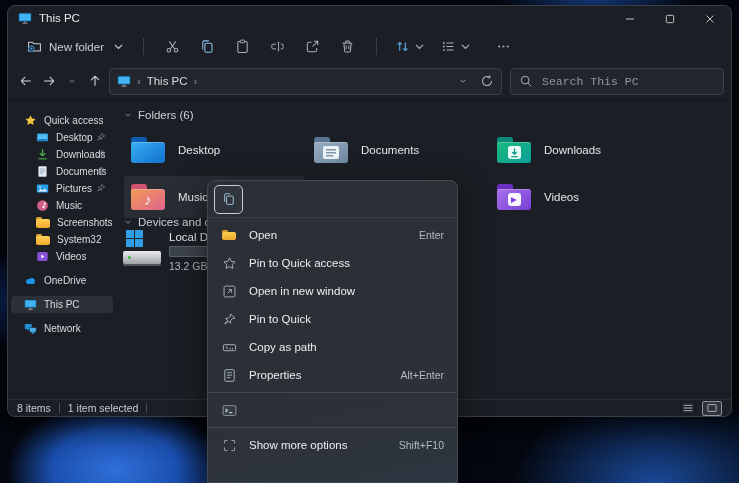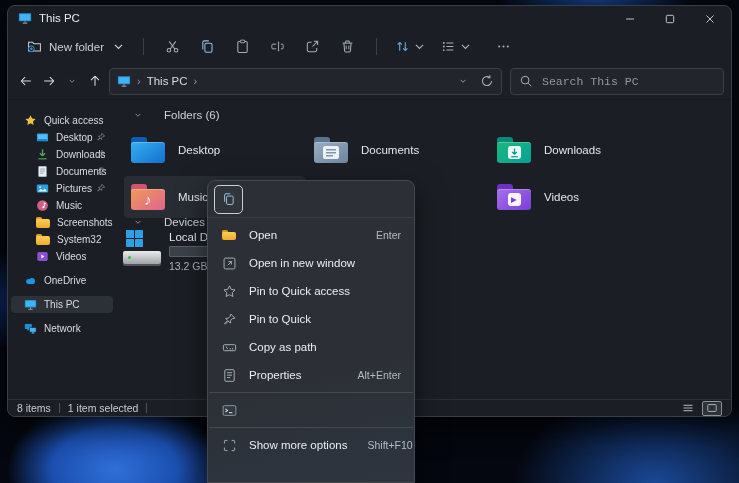--- a/index.html
+++ b/index.html
@@ -53,21 +53,21 @@
   .sidebar{width:108px;padding-top:13px;box-sizing:border-box;font-size:10px;color:#dadde1;flex-shrink:0}
   .si{height:17px;display:flex;align-items:center;gap:7px;padding-left:13px;position:relative;margin:0 3px;border-radius:4px}
   .si.child{padding-left:25px}
   .si.gap{margin-top:7px}
   .si.sel{background:#2c3137}
   .si .lbl{white-space:nowrap;overflow:hidden;text-overflow:ellipsis}
   .si .pin{position:absolute;right:7px;color:#9aa2aa}
   .si .pin svg{width:10px;height:10px}
   .si .ic svg{width:13px;height:13px}
   .mainpane{flex:1;position:relative}
-  .secthead{position:absolute;left:17px;display:flex;align-items:center;gap:21px;color:#ccd2d7;font-size:11.5px}
+  .secthead{position:absolute;left:7px;display:flex;align-items:center;gap:5px;color:#ccd2d7;font-size:11.5px}
   .secthead .ic{color:#9aa2ab}.secthead .ic svg{width:10px;height:10px}
   .tiles{position:absolute;inset:0}
   .tile{position:absolute;width:181px;height:42px;display:flex;align-items:center;gap:13px;padding-left:7px;box-sizing:border-box;border-radius:4px}
   .tile.sel{background:#282d34}
   .tlabel{font-size:11.5px;color:#e3e7ea}
   
   .fold{position:relative;display:inline-block;width:14px;height:11px;flex-shrink:0}
   .fold .tab{position:absolute;left:0;top:0;width:46%;height:36%;border-radius:1.5px 1.5px 0 0}
   .fold .bod{position:absolute;left:0;top:22%;width:100%;height:78%;border-radius:2px}
   .fold.big{width:34px;height:27px}
@@ -90,21 +90,21 @@
   .capfill{height:100%;background:#2f97e3}
   .dfree{font-size:10.5px;color:#aeb5bc;margin-top:3px;white-space:nowrap}
   
   .statusbar{position:absolute;left:0;right:0;bottom:0;height:17px;display:flex;align-items:center;padding:0 9px;font-size:10.5px;color:#c8cdd2;background:#1b1f25;border-top:1px solid #2a2e35;border-radius:0 0 8px 8px;box-sizing:border-box}
   .vdiv{width:1px;height:10px;background:#4a4f56;margin:0 8px}
   .statusicons{margin-left:auto;display:flex;align-items:center;gap:5px;color:#b6bcc2}
   .svbtn{width:18px;height:13px;display:flex;align-items:center;justify-content:center}
   .svbtn svg{width:12px;height:12px}
   .svbtn.selv{border:1px solid #8b9299;background:#2e333a;border-radius:2px}
   
-  .cmenu{position:absolute;left:207px;top:180px;width:208px;height:303px;box-sizing:border-box;
+  .cmenu{position:absolute;left:207px;top:180px;width:251px;height:303px;box-sizing:border-box;
     background:linear-gradient(168deg,#2c3036 62%,#2e3540 100%);
     border:1px solid #45494f;border-radius:8px 8px 0 0;box-shadow:0 10px 30px rgba(0,0,0,.55);overflow:hidden;z-index:50}
   .qrow{height:37px;display:flex;align-items:center;padding:0 6px;border-bottom:1px solid #3a3e44;box-sizing:border-box}
   .qbtn{width:27px;height:27px;border:1px solid #c9ced4;border-radius:5px;display:flex;align-items:center;justify-content:center;color:#9fc3dd;background:#30353c}
   .mlist{padding-top:3px}
   .mi{height:28px;display:flex;align-items:center;padding:0 13px;gap:12px;font-size:11.5px;color:#eaedf0}
   .mi .ic{width:16px;color:#a9b4bd;flex-shrink:0}
   .mi .ic svg{width:15px;height:15px}
   .mlabel{white-space:nowrap}
   .sc{margin-left:auto;font-size:10.5px;color:#b4bac1;padding-left:8px}
@@ -599,33 +599,33 @@
             <i class="tab" style="background:#d79a28"></i>
             <i class="bod" style="background:linear-gradient(180deg,#f8ce4e,#eeaa31)"></i>
           </span>
         </span>
         <span class="mlabel">Open</span>
         <span class="sc">Enter</span>
       </div>
       <div class="mi">
         <span class="ic ">
           <svg viewBox="0 0 16 16">
+            <path d="M8 2l1.8 3.7 4.1.6-3 2.9.7 4.1L8 11.4l-3.6 1.9.7-4.1-3-2.9 4.1-.6z" fill="none" stroke="currentColor" stroke-width="1"></path>
+          </svg>
+        </span>
+        <span class="mlabel">Pin to Quick access</span>
+      </div>
+      <div class="mi">
+        <span class="ic ">
+          <svg viewBox="0 0 16 16">
             <rect x="2.2" y="2.2" width="11.6" height="11.6" rx="1.6" fill="none" stroke="currentColor" stroke-width="1"></rect>
             <path d="M6.2 9.8L10 6M6.9 6H10v3.1" fill="none" stroke="currentColor" stroke-width="1"></path>
           </svg>
         </span>
         <span class="mlabel">Open in new window</span>
-      </div>
-      <div class="mi">
-        <span class="ic ">
-          <svg viewBox="0 0 16 16">
-            <path d="M8 2l1.8 3.7 4.1.6-3 2.9.7 4.1L8 11.4l-3.6 1.9.7-4.1-3-2.9 4.1-.6z" fill="none" stroke="currentColor" stroke-width="1"></path>
-          </svg>
-        </span>
-        <span class="mlabel">Pin to Quick access</span>
       </div>
       <div class="mi">
         <span class="ic ">
           <svg viewBox="0 0 16 16">
             <path d="M9.4 2.2l4.4 4.4-2.7.5-1.8 1.8-.4 3-2.2-2.2-3.3 3.3-.6-.6 3.3-3.3-2.2-2.2 3-.4 1.8-1.8z" fill="none" stroke="currentColor" stroke-width="1"></path>
           </svg>
         </span>
         <span class="mlabel">Pin to Quick</span>
       </div>
       <div class="mi">

